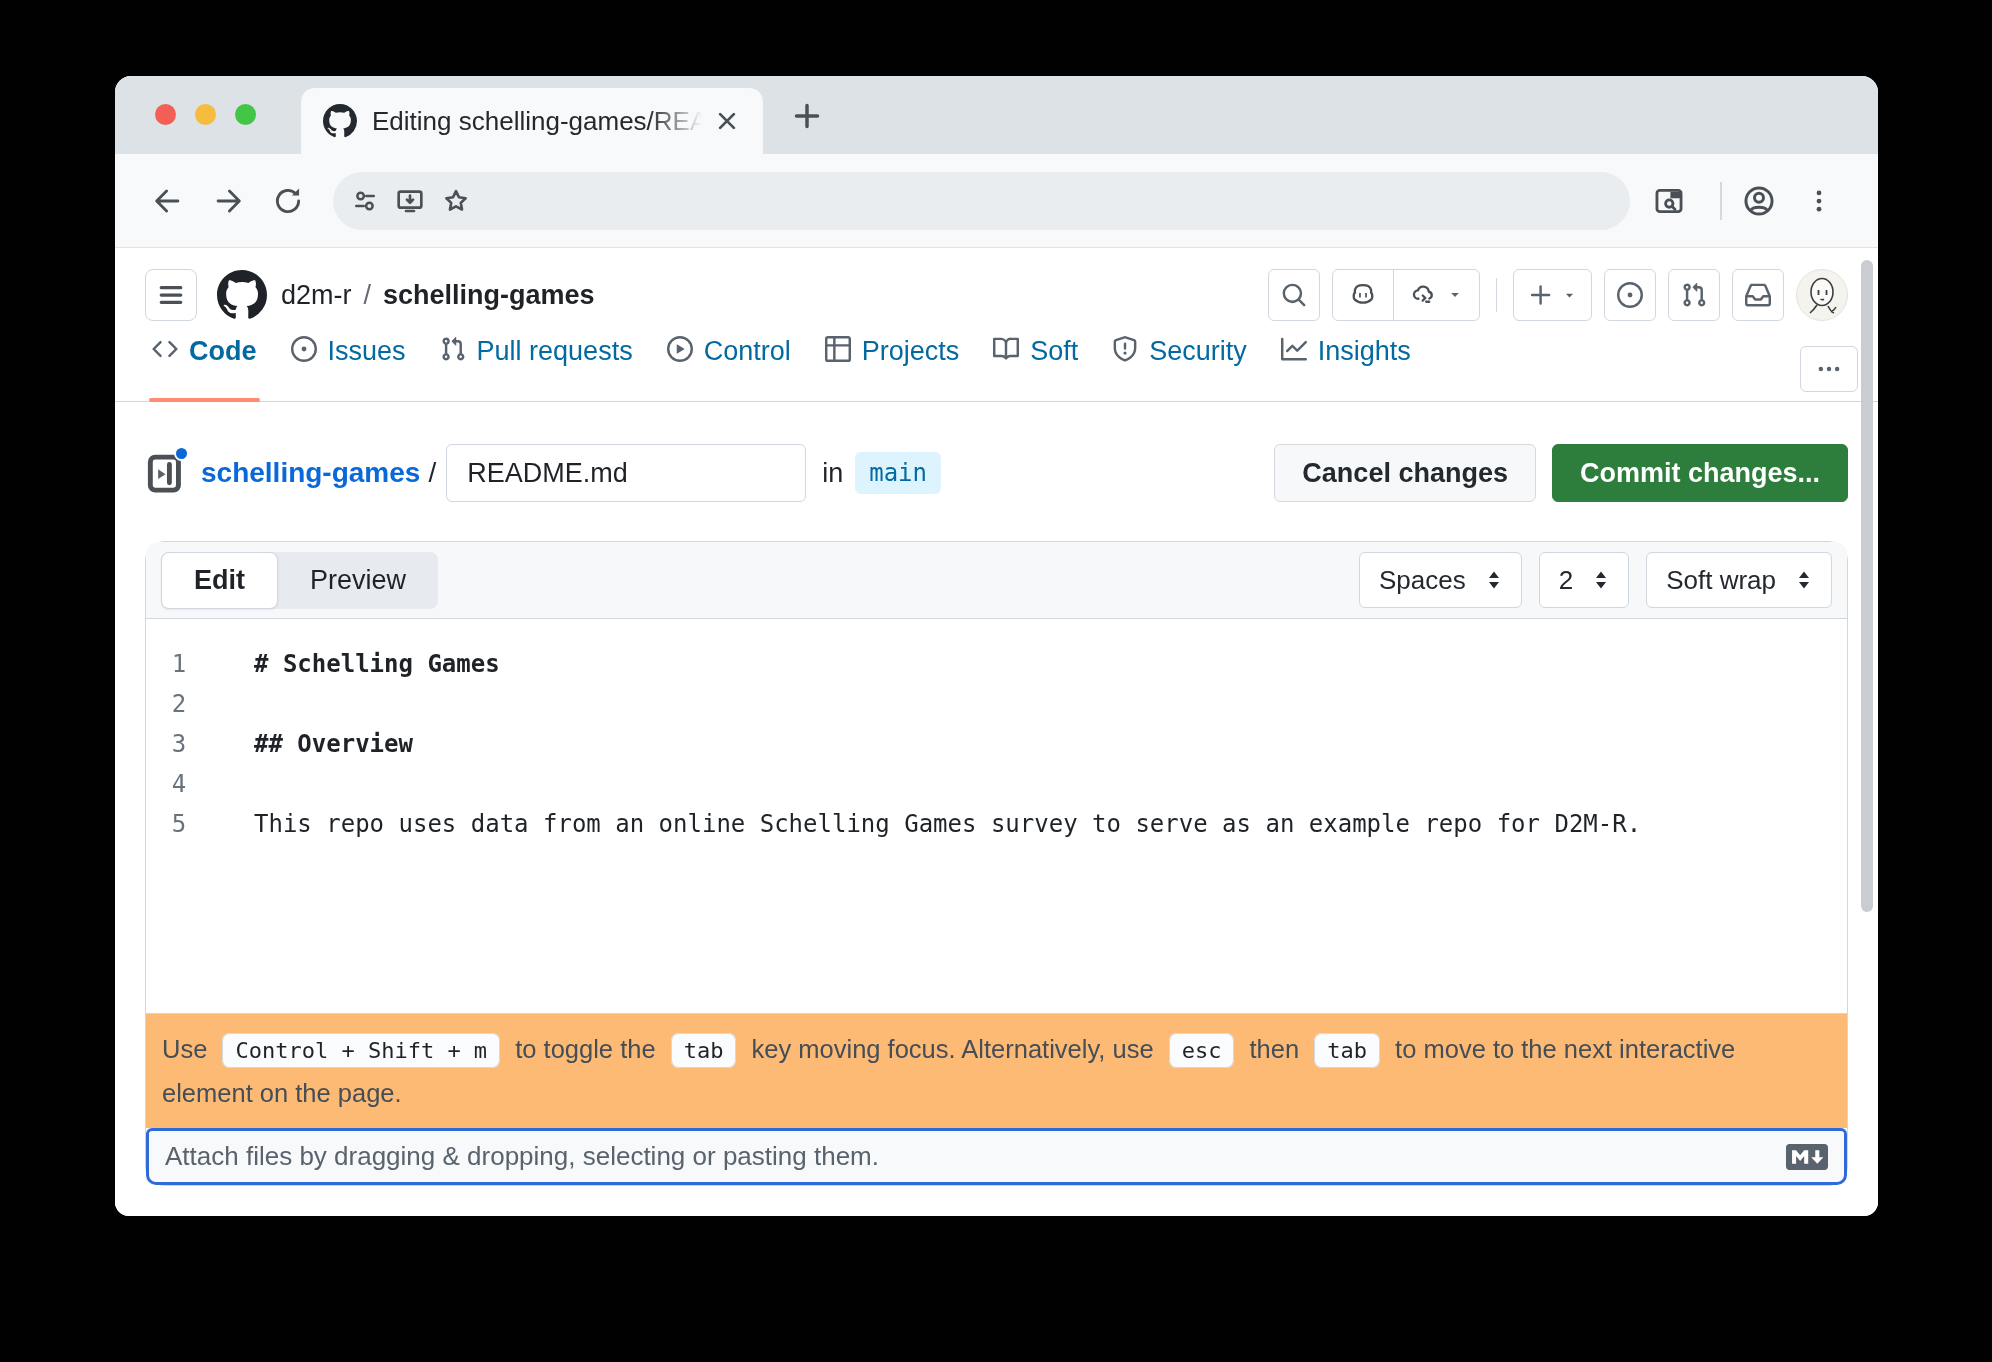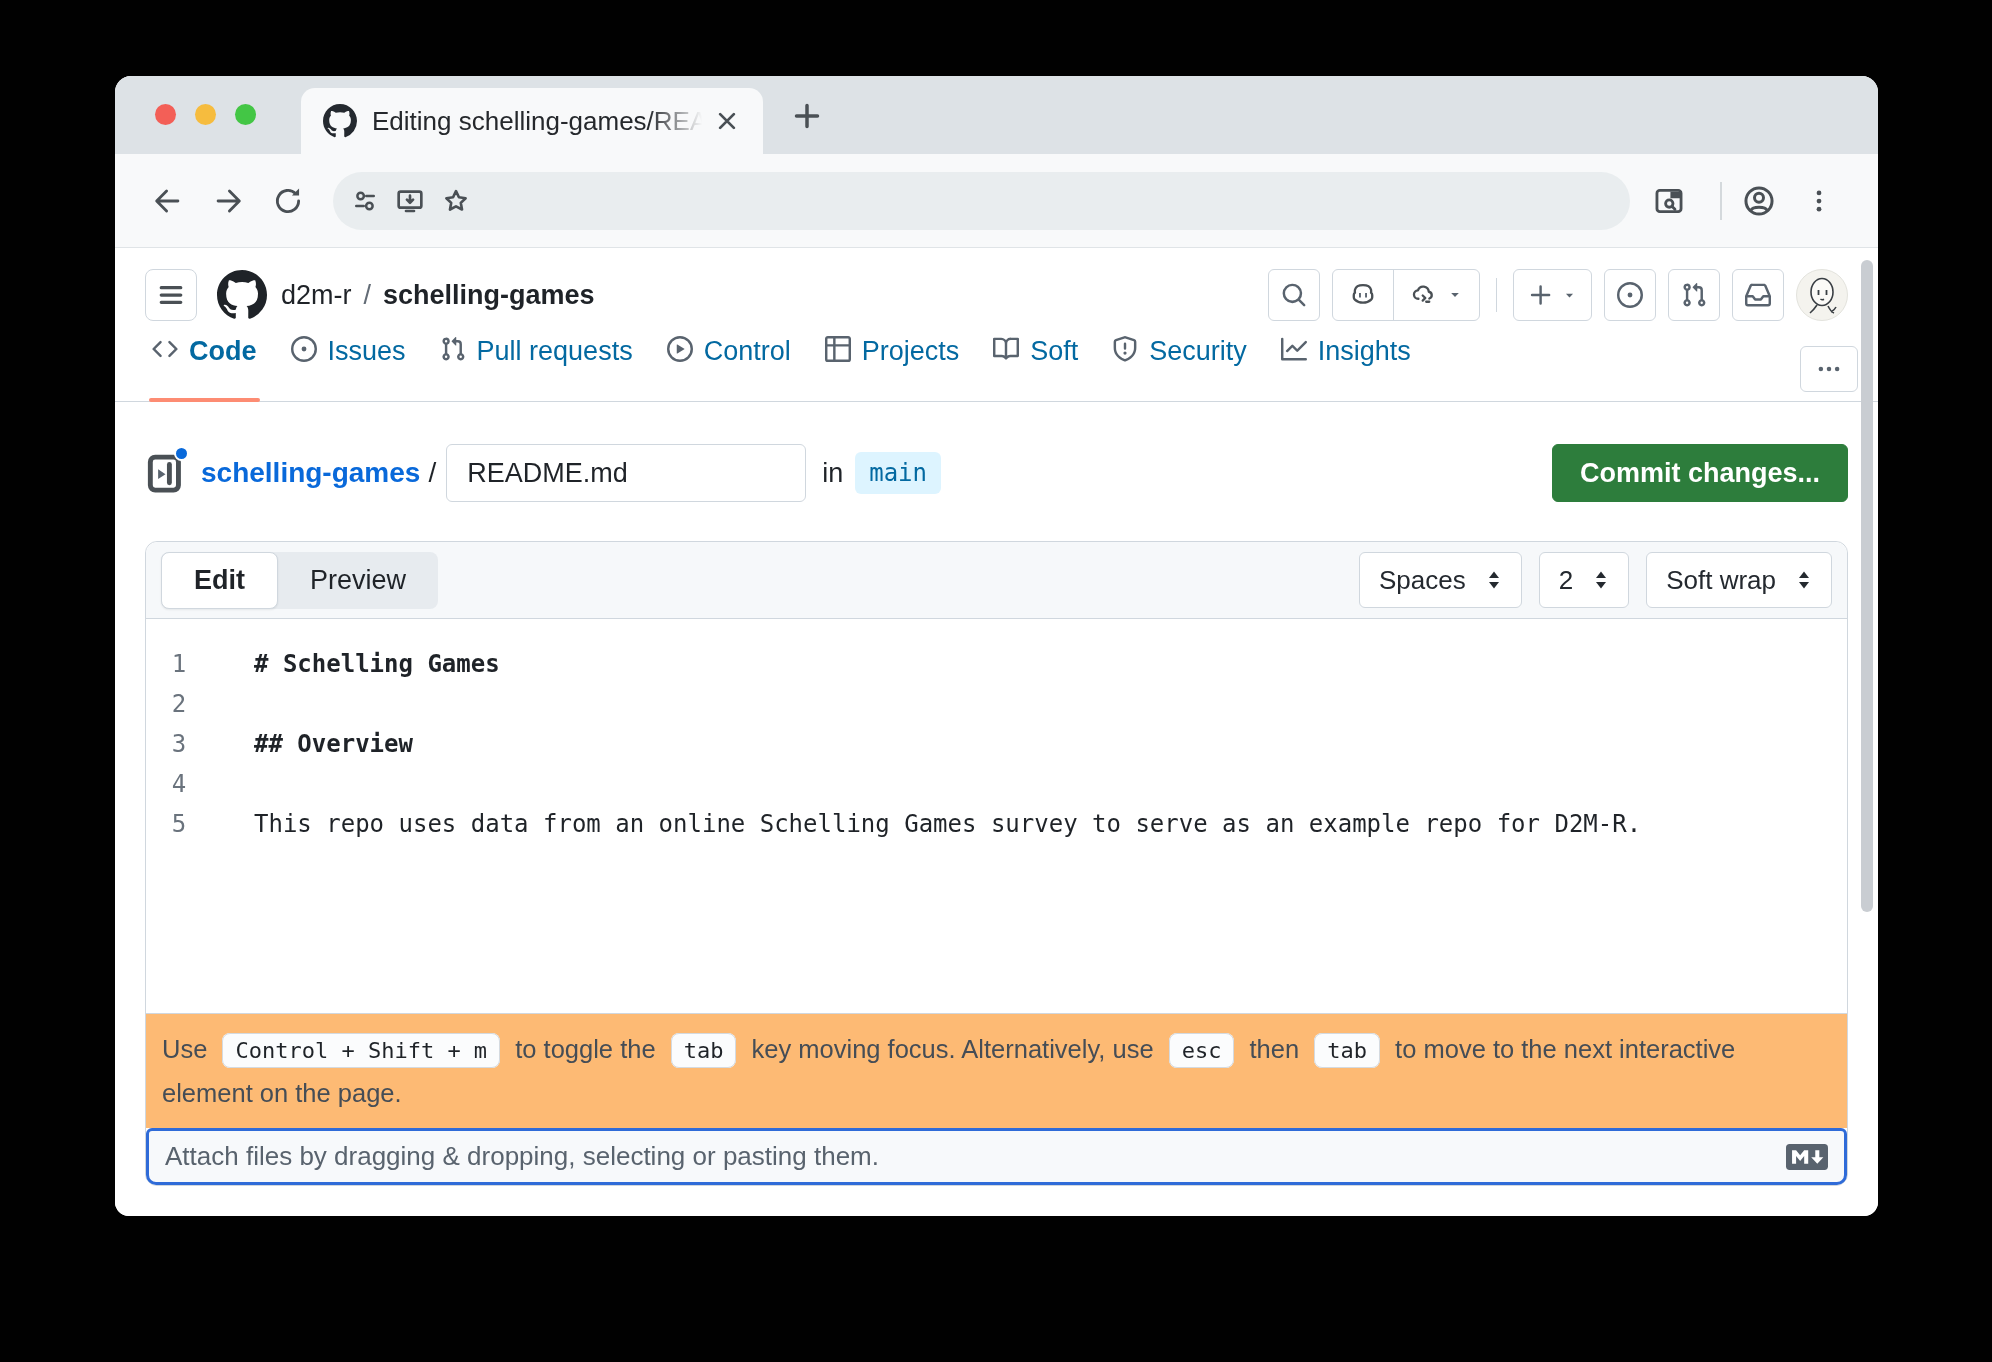--- a/index.html
+++ b/index.html
@@ -70,21 +70,21 @@
   .fh-sep { font-size:28px; color:#1f2328; margin:0 10px 0 8px; }
   .fname { width:360px; height:58px; border:1px solid #d0d7de; border-radius:6px; padding:0 20px; font-size:27px;
     color:#1f2328; background:#fff; font-family:"Liberation Sans",sans-serif; outline:none; }
   .in-label { font-size:27px; margin:0 12px 0 16px; }
   .branch { background:#ddf4ff; color:#0369a1; font-family:"DejaVu Sans Mono",monospace; font-size:24px;
     padding:7px 14px; border-radius:6px; }
   .btn { height:58px; border-radius:6px; font-size:27px; font-weight:600; display:flex; align-items:center; padding:0 27px; flex:none; }
   .btn-sec { background:#f6f8fa; border:1px solid #d5d9dd; color:#24292f; }
   .btn-pri { background:#2d7d3c; border:1px solid #2d7d3c; color:#fff; margin-left:16px; }
 
-  .card { margin:39px 30px 0 30px; border:1px solid #d0d7de; border-radius:12px; background:#fff; }
+  .card { margin:39px 30px 0 30px; border:1px solid #d0d7de; border-radius:20px; background:#fff; }
   .ed-toolbar { height:77px; background:#f6f8fa; border-bottom:1px solid #d0d7de; border-radius:12px 12px 0 0;
     display:flex; align-items:center; padding:0 15px; }
   .seg { display:flex; background:#e7ebef; border-radius:8px; }
   .seg-btn { height:57px; display:flex; align-items:center; padding:0 32px; font-size:27px; color:#1f2328; border-radius:8px; }
   .seg-btn.active { background:#fff; border:1px solid #d0d7de; font-weight:700; box-shadow:0 1px 2px rgba(31,35,40,.08); }
   .select { height:56px; border:1px solid #d0d7de; background:#fff; border-radius:6px; display:flex; align-items:center;
     gap:20px; padding:0 19px; font-size:26px; color:#24292f; margin-left:17px; flex:none; }
 
   .code-area { padding:25px 0 0 0; height:394px; font-family:"DejaVu Sans Mono",monospace; font-size:24px; }
   .crow { display:flex; line-height:40px; }
@@ -370,20 +370,21 @@
             </g>
           </svg>
         <span class="fh-dot"></span>
       </span>
       <span class="repo-link">schelling-games</span>
       <span class="fh-sep">/</span>
       <input class="fname" value="README.md" style="">
       <span class="in-label">in</span>
       <span class="branch">main</span>
       <span class="sp"></span>
+      <span class="btn btn-sec">Cancel changes</span>
       <span class="btn btn-pri">Commit changes...</span>
     </div>
 
     <div class="card">
       <div class="ed-toolbar">
         <span class="seg">
           <span class="seg-btn active">Edit</span>
           <span class="seg-btn">Preview</span>
         </span>
         <span class="sp"></span>

